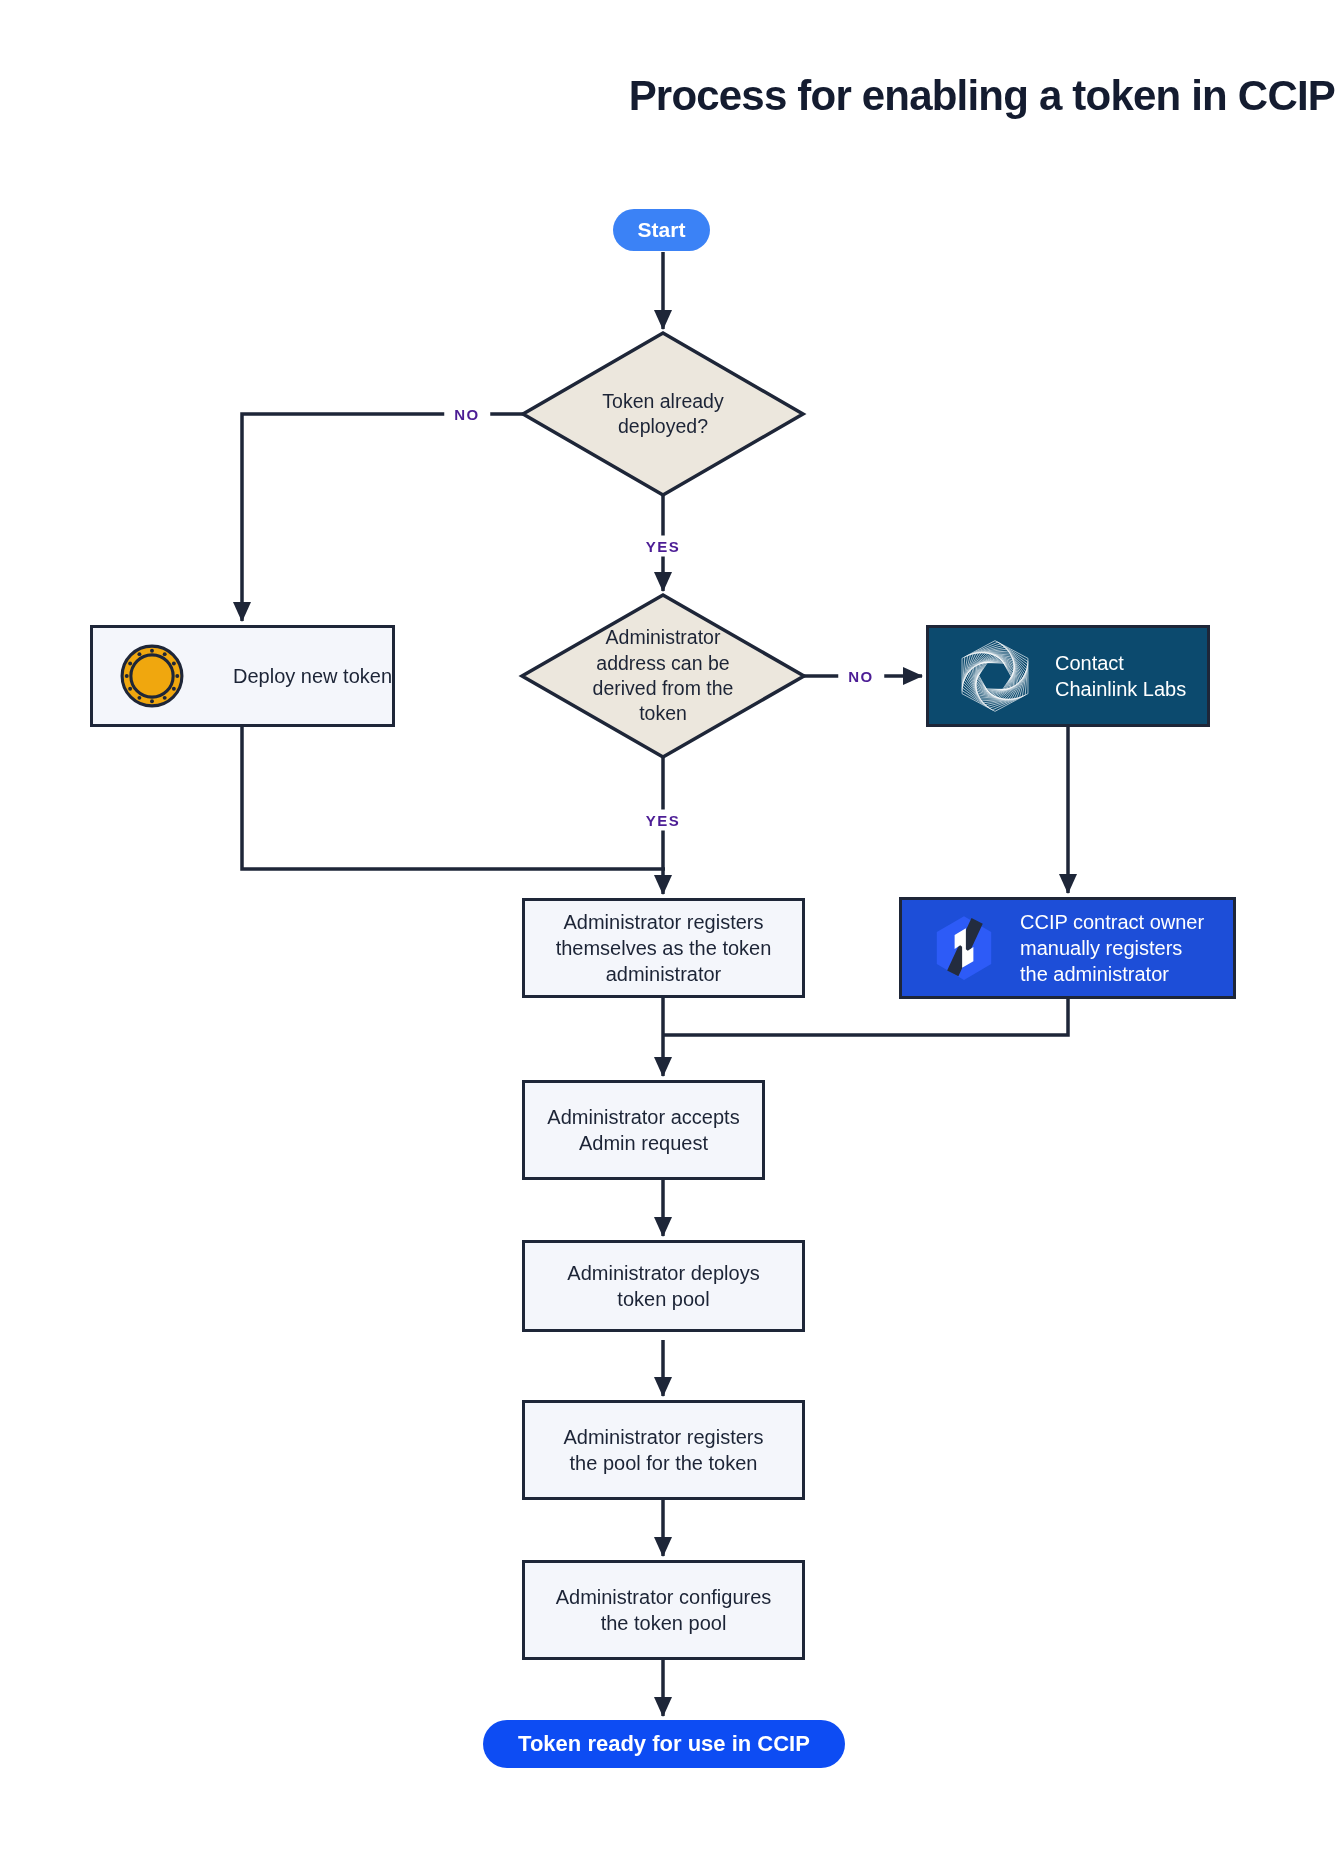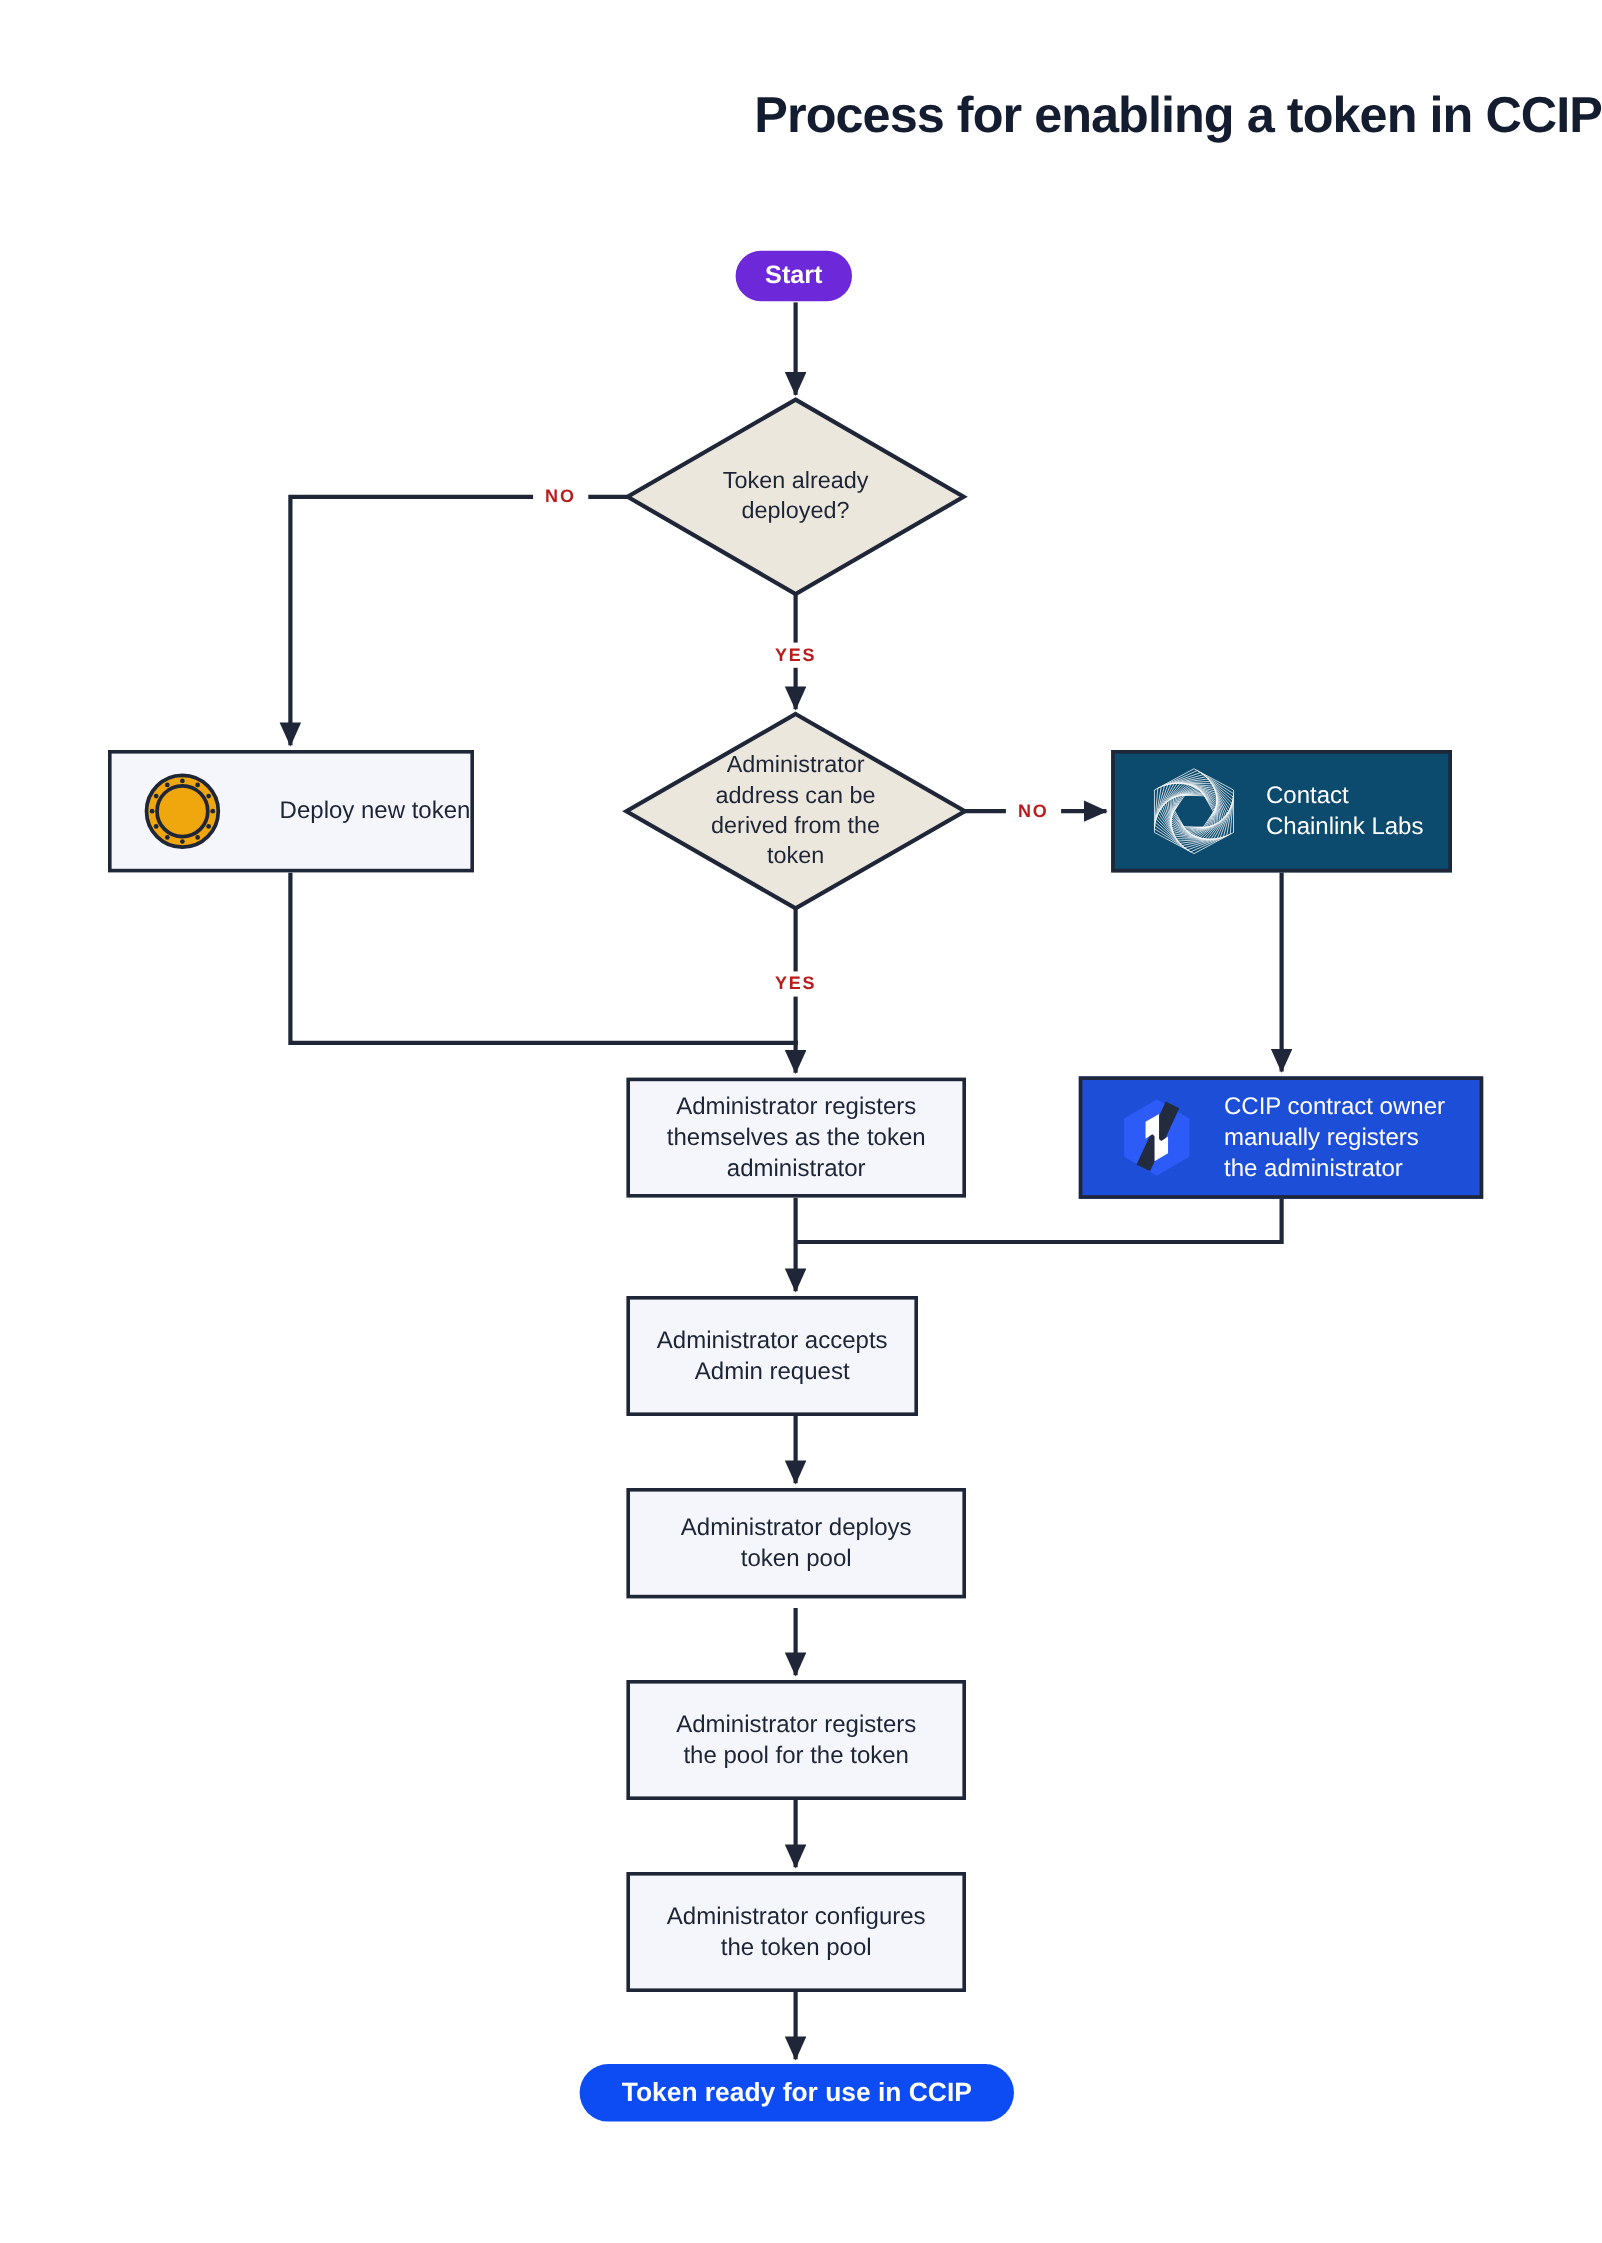--- a/index.html
+++ b/index.html
@@ -13,38 +13,38 @@
     font-size:42px;font-weight:700;color:#141c30;letter-spacing:-0.8px;
   }
   #edge-layer{top:0;left:0;width:1335px;height:1869px;}
   #edge-layer path.edge{stroke:#1e2638;stroke-width:3.5;fill:none;}
   #edge-layer polygon.diamond{fill:#ece7dd;stroke:#1e2638;stroke-width:3.5;}
   .pill{
     display:flex;align-items:center;justify-content:center;
     color:#fff;box-sizing:border-box;
   }
   #start-pill{left:613px;top:209px;width:97px;height:42px;border-radius:21px;
-    background:#6d28d9;font-size:21px;font-weight:600;}
+    background:#3b82f6;font-size:21px;font-weight:600;}
   #end-pill{left:483px;top:1720px;width:362px;height:48px;border-radius:24px;
     background:#0d4cf3;font-size:22px;font-weight:700;}
   .dtext{
     display:flex;align-items:center;justify-content:center;text-align:center;
     font-size:19.5px;line-height:1.3;white-space:pre-line;color:#1c2436;
   }
   .box{
     box-sizing:border-box;border:3.5px solid #1e2638;background:#f4f6fb;
     display:flex;align-items:center;justify-content:center;text-align:center;
     font-size:20px;line-height:1.3;white-space:pre-line;color:#1c2436;
   }
   .box.iconbox{justify-content:flex-start;text-align:left;}
   .box.blue{background:#0c4a6e;color:#fff;}
   .box.dark{background:#1d4ed8;color:#fff;}
   .elabel{
     transform:translate(-50%,-50%);background:#ffffff;padding:2px 10px;
-    font-size:15px;font-weight:700;letter-spacing:1.5px;color:#b91c1c;
+    font-size:15px;font-weight:700;letter-spacing:1.5px;color:#4c1d95;
   }
   [data-name="chainlink-labs-icon"] polygon{fill:none;stroke:#ffffff;stroke-width:0.55;opacity:0.92;}
   .icon{flex:0 0 auto;}
 </style>
 </head>
 <body>
 
 <div id="canvas" data-name="flowchart-canvas">
 
   <div id="title" class="abs" data-name="page-title">Process for enabling a token in CCIP</div>

